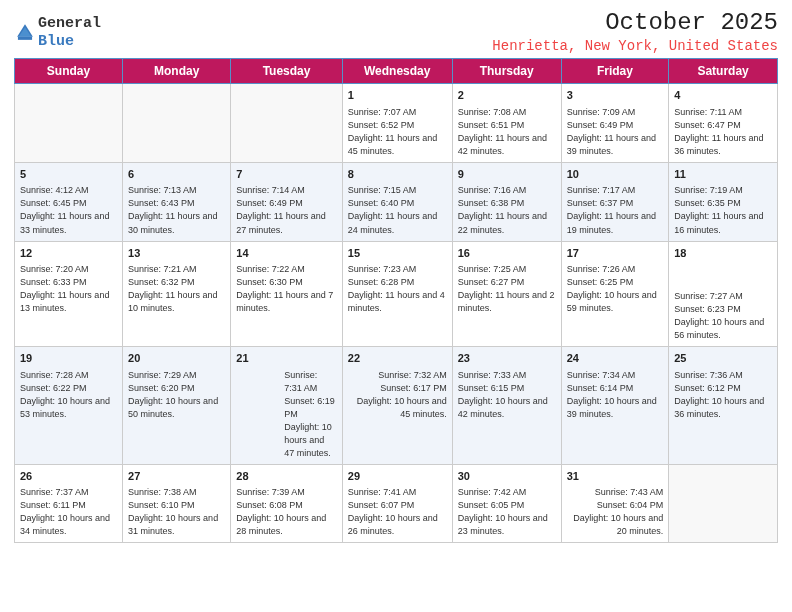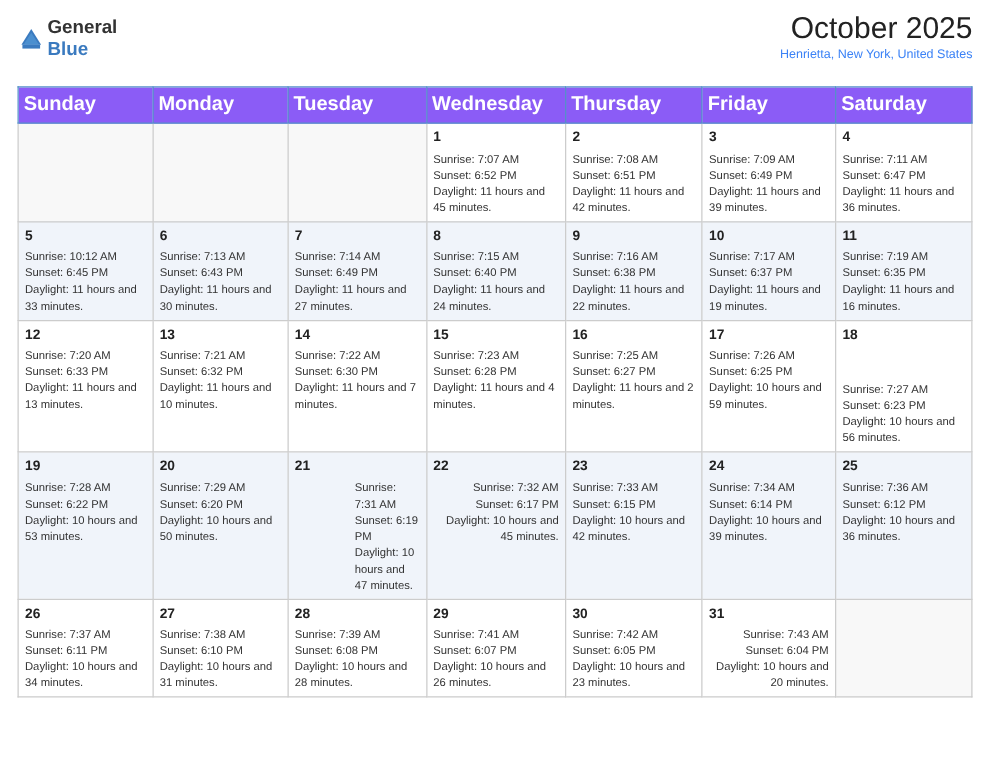--- a/index.html
+++ b/index.html
@@ -12,22 +12,23 @@
     }
     .container {
       width: 792px;
       height: 612px;
       padding: 10px 14px 10px 14px;
       background: #fff;
     }
     .header {
       display: flex;
       justify-content: space-between;
-      align-items: flex-end;
-      margin-bottom: 20px;
+      align-items: center;
+      margin-bottom: 4px;
+      font-family: Liberation Mono, monospace;
     }
     .logo {
       display: flex;
       align-items: center;
       gap: 0px;
     }
     .logo-icon {
       width: 22px;
       height: 22px;
       margin-right: 2px;
@@ -35,36 +36,36 @@
     .title-block {
       text-align: right;
     }
     .month-title {
       font-size: 24px;
       color: #222;
       font-weight: 300;
       line-height: 1.1;
     }
     .location {
-      font-size: 10px;
-      color: #3b82f6;
+      font-size: 14px;
+      color: #ef4444;
       margin-top: 2px;
     }
     .calendar {
       width: 100%;
       border-collapse: collapse;
       border: 1px solid #ccc;
     }
     .calendar th {
-      background: #8b5cf6;
+      background: #be185d;
       color: #fff;
-      font-size: 16px;
+      font-size: 12px;
       font-weight: bold;
       padding: 5px 4px;
-      text-align: left;
+      text-align: center;
       border: 1px solid #5590c9;
     }
     .calendar td {
       vertical-align: top;
       border: 1px solid #ccc;
       padding: 4px 5px;
       width: 113px;
       min-height: 80px;
       background: #fff;
       font-size: 9.5px;
@@ -154,21 +155,21 @@
           <td>
             <span class="day-number">4</span>
             <div class="day-info" style="white-space: pre-line;">Sunrise: 7:11 AM
 Sunset: 6:47 PM
 Daylight: 11 hours and 36 minutes.</div>
           </td>
         </tr>
         <tr class="row-even">
           <td>
             <span class="day-number">5</span>
-            <div class="day-info" style="white-space: pre-line;">Sunrise: 10:12 AM
+            <div class="day-info" style="white-space: pre-line;">Sunrise: 4:12 AM
 Sunset: 6:45 PM
 Daylight: 11 hours and 33 minutes.</div>
           </td>
           <td>
             <span class="day-number">6</span>
             <div class="day-info" style="white-space: pre-line;">Sunrise: 7:13 AM
 Sunset: 6:43 PM
 Daylight: 11 hours and 30 minutes.</div>
           </td>
           <td>

